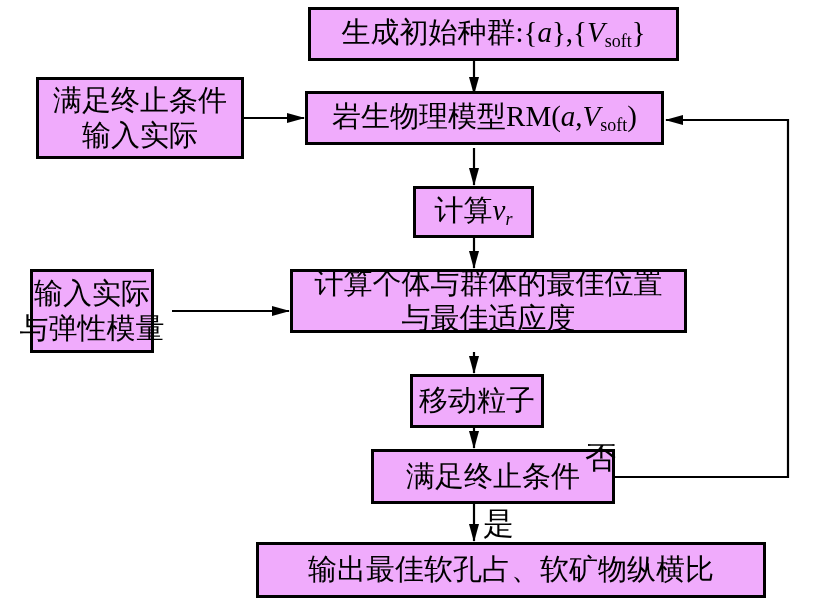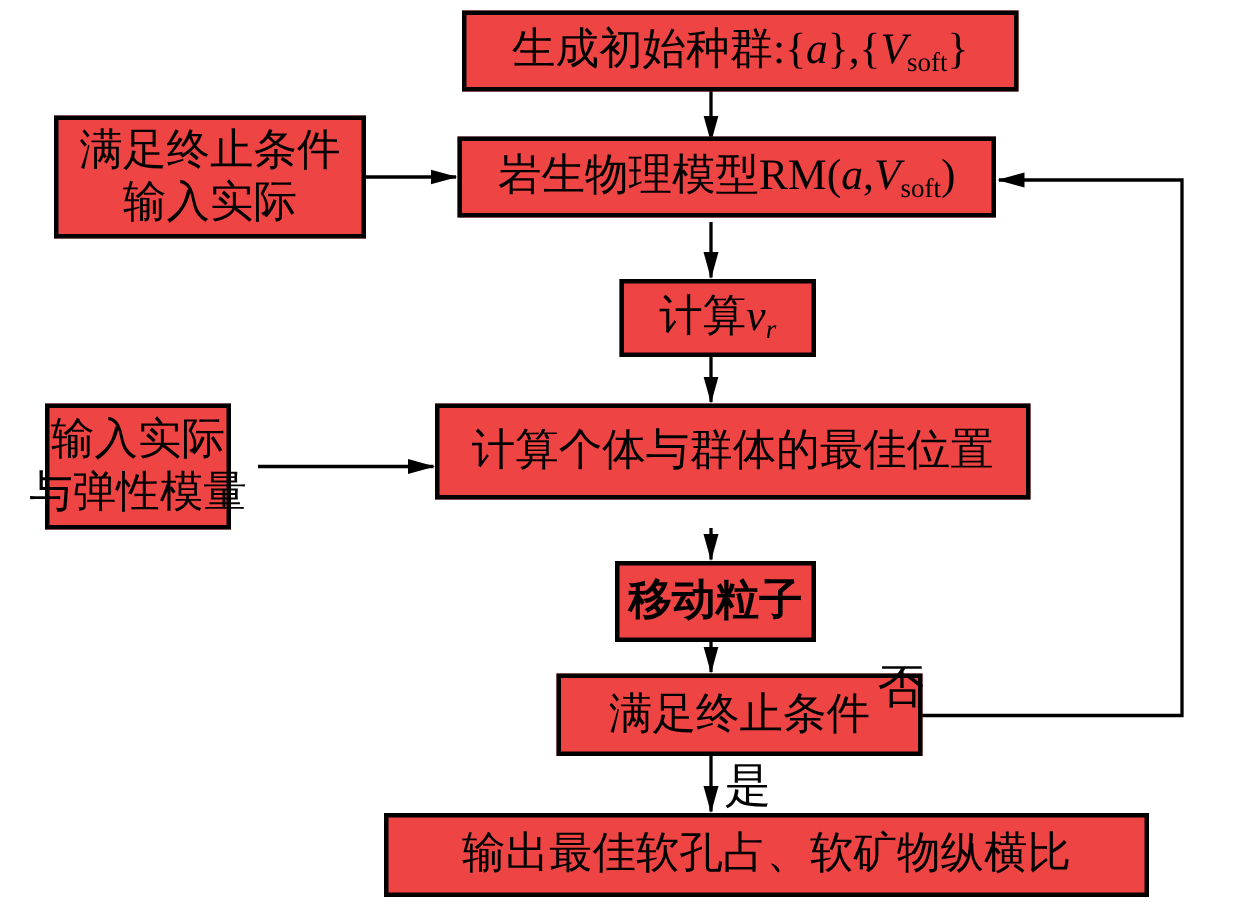--- a/index.html
+++ b/index.html
@@ -8,21 +8,21 @@
     width:827px;height:602px;
     background:#ffffff;
     font-family:"Liberation Serif","DejaVu Serif",serif;
     color:#000;
     overflow:hidden;
   }
   #arrows{position:absolute;left:0;top:0;width:827px;height:602px;z-index:0;}
   .box{
     position:absolute;
     border:3px solid #000;
-    background:#ef4444;
+    background:#f0abfc;
     box-sizing:border-box;
     display:flex;
     align-items:center;
     justify-content:center;
     text-align:center;
     font-size:29px;
     line-height:1.22;
     z-index:1;
     white-space:nowrap;
   }
@@ -31,24 +31,24 @@
   .edge-label{
     position:absolute;
     font-size:31px;
     z-index:2;
     background:transparent;
   }
   
   #b-generate      {left:308px; top:7px;   width:371px; height:54px;}
   #b-input-props   {left:36px;  top:77px;  width:208px; height:82px;}
   #b-rock-model    {left:305px; top:91px;  width:359px; height:54px;}
-  #b-calc-vr       {left:413px; top:186px; width:131px; height:52px;}
+  #b-calc-vr       {left:413px; top:186px; width:121px; height:52px;}
   #b-input-velocity{left:30px;  top:269px; width:124px; height:84px;}
   #b-calc-best     {left:290px; top:269px; width:397px; height:64px;}
-  #b-move-particle {left:410px; top:374px; width:134px; height:54px;font-weight:bold;}
+  #b-move-particle {left:410px; top:374px; width:134px; height:54px;}
   #b-termination   {left:371px; top:449px; width:244px; height:55px;}
   #b-output        {left:256px; top:542px; width:510px; height:56px;}
   #lbl-no {left:585px; top:437px;}
   #lbl-yes{left:483px; top:503px;}
 </style>
 </head>
 <body>
 
 <div id="canvas">
 
@@ -91,20 +91,21 @@
   <div class="box" id="b-input-velocity">
     <span>
       <span style="display:block">输入实际</span>
       <span style="display:block">与弹性模量</span>
     </span>
   </div>
 
   <div class="box" id="b-calc-best">
     <span>
       <span style="display:block">计算个体与群体的最佳位置</span>
+      <span style="display:block">与最佳适应度</span>
     </span>
   </div>
 
   <div class="box" id="b-move-particle">
     <span>移动粒子</span>
   </div>
 
   <div class="box" id="b-termination">
     <span>满足终止条件</span>
   </div>

